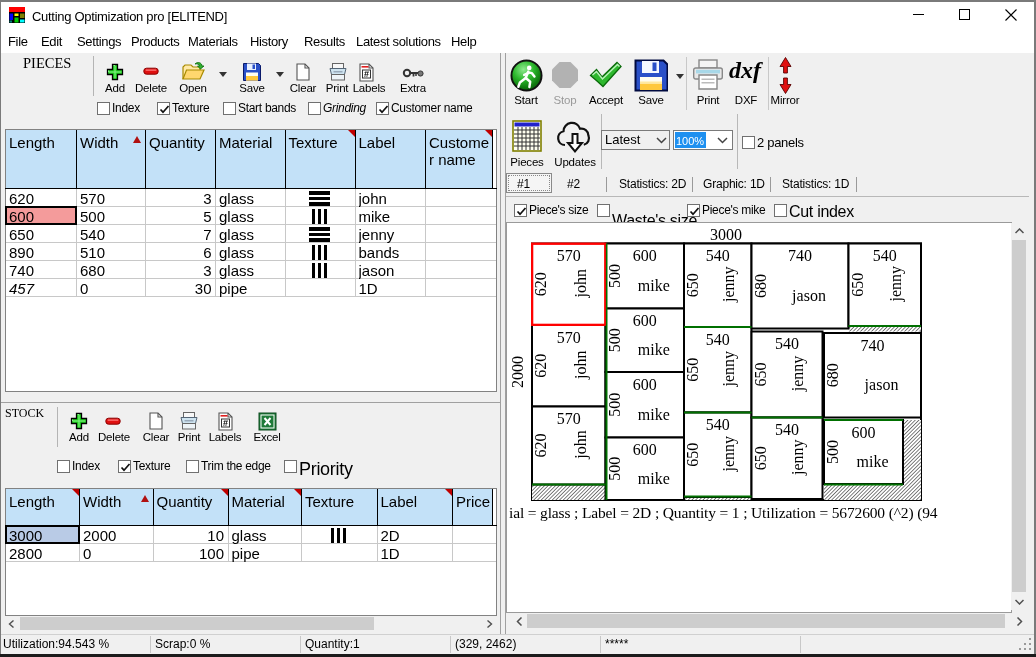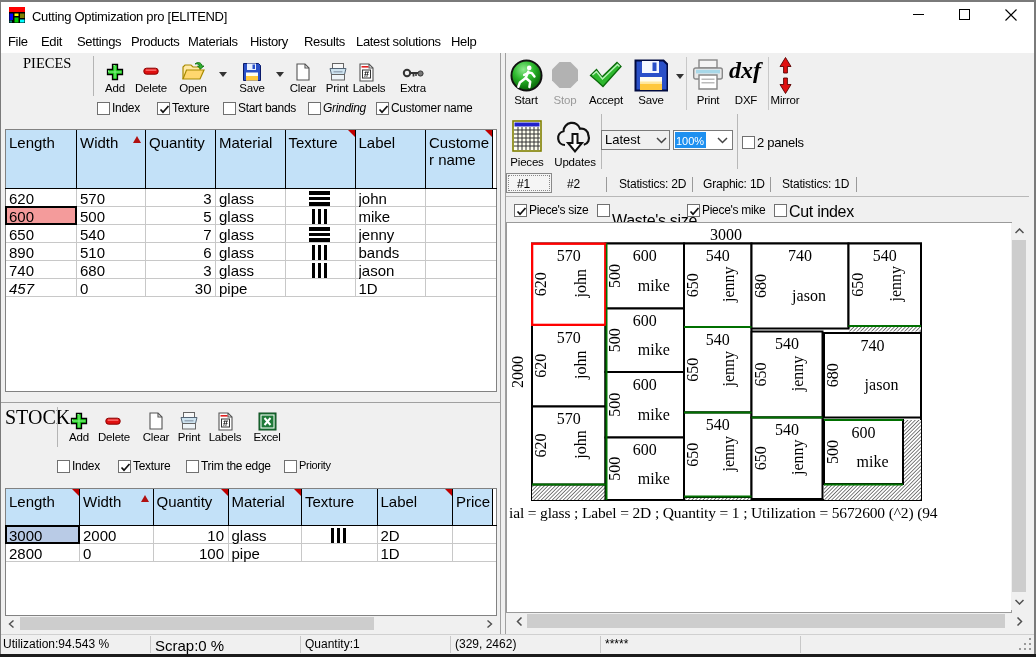--- a/index.html
+++ b/index.html
@@ -211,21 +211,21 @@
 <div class="gridline-h" style="left:6px;top:296px;width:490px;"></div>
 <div class="dcell" style="left:9px;top:279px;width:62px;font-style:italic;">457</div>
 <div class="dcell" style="left:80px;top:279px;width:62px;">0</div>
 <div class="dcell" style="left:146px;top:279px;width:65.5px;text-align:right;">30</div>
 <div class="dcell" style="left:219px;top:279px;width:62px;">pipe</div>
 <div class="dcell" style="left:358.5px;top:279px;width:62px;">1D</div>
 <div class="abs" style="left:5px;top:206px;width:72px;height:19px;background:#f49b9b;border:2px solid #000;"></div>
 <div class="dcell" style="left:9px;top:207px;width:62px;">600</div>
 <div class="abs" style="left:1px;top:402px;width:499px;height:1px;background:#a0a0a0;"></div>
 <div class="abs gray" style="left:1px;top:403px;width:499px;height:84px;"></div>
-<div class="abs serif" style="left:5px;top:406px;font-size:20px;">STOCK</div>
+<div class="abs serif" style="left:5px;top:406px;font-size:12px;">STOCK</div>
 <div class="abs" style="left:57px;top:407px;width:1px;height:40px;background:#b4b4b4;"></div>
 <svg class="abs" style="left:69px;top:411px;" width="20" height="20" viewBox="0 0 20 20">
 <path d="M7.5 2.5 h5 v5 h5 v5 h-5 v5 h-5 v-5 h-5 v-5 h5 z" fill="#1fd41f" stroke="#000" stroke-width="1.3"></path>
 <path d="M8.5 3.5 h1.5 v13 M3.5 8.5 v1.5 h13" stroke="#8cf08c" stroke-width="1" fill="none"></path>
   </svg>
 <svg class="abs" style="left:105px;top:417px;" width="16" height="9" viewBox="0 0 16 9">
 <rect x="0.8" y="1.2" width="14.4" height="6" rx="2.8" fill="#e01010" stroke="#8a0000" stroke-width="1"></rect>
 <rect x="2.5" y="2.4" width="11" height="1.4" rx="0.7" fill="#ff7a7a"></rect>
   </svg>
 <svg class="abs" style="left:147px;top:412px;" width="18" height="18" viewBox="0 0 18 18">
@@ -261,21 +261,21 @@
 <div class="cblabel" style="left:72px;top:459px;font-size:12px;">Index</div>
 <div class="cb" style="left:118px;top:460px;">
     <svg width="15" height="15" viewBox="0 0 15 15">
       <path d="M3.5 7.5 L6 10.2 L11.5 4" stroke="#111" fill="none" stroke-width="1.7"></path>
     </svg>
   </div>
 <div class="cblabel" style="left:133px;top:459px;font-size:12px;">Texture</div>
 <div class="cb" style="left:186px;top:460px;"></div>
 <div class="cblabel" style="left:201px;top:459px;font-size:12px;">Trim the edge</div>
 <div class="cb" style="left:284px;top:460px;"></div>
-<div class="cblabel" style="left:299px;top:459px;font-size:11px;">Priority</div>
+<div class="cblabel" style="left:299px;top:459px;font-size:18px;">Priority</div>
 <div class="abs" style="left:5px;top:488px;width:492px;height:128px;background:#fff;border:1px solid #828282;"></div>
 <div class="hdrcell" style="left:6px;top:489px;width:74px;height:36px;">Length</div>
 <div class="redcorner" style="left:72px;top:489px;"></div>
 <div class="hdrcell" style="left:80px;top:489px;width:73.5px;height:36px;">Width</div>
 <div class="abs" style="left:140.5px;top:495px;width:0;height:0;border-left:4px solid transparent;border-right:4px solid transparent;border-bottom:7px solid #b01010;"></div>
 <div class="hdrcell" style="left:153.5px;top:489px;width:75.0px;height:36px;">Quantity</div>
 <div class="redcorner" style="left:220.5px;top:489px;"></div>
 <div class="hdrcell" style="left:228.5px;top:489px;width:73.5px;height:36px;">Material</div>
 <div class="redcorner" style="left:294.0px;top:489px;"></div>
 <div class="hdrcell" style="left:302px;top:489px;width:75.5px;height:36px;">Texture</div>
@@ -544,21 +544,21 @@
 <div class="abs sbar" style="left:512px;top:613px;width:515px;height:16px;"></div>
 <div class="abs sthumb" style="left:527px;top:614px;width:478px;height:14px;"></div>
 <svg class="abs" style="left:516px;top:617px;" width="8" height="9" viewBox="0 0 8 9">
     <path d="M5.5 0.5 L1.5 4.5 L5.5 8.5" fill="none" stroke="#505050" stroke-width="1.5"></path>
   </svg>
 <svg class="abs" style="left:1015px;top:617px;" width="8" height="9" viewBox="0 0 8 9">
     <path d="M2.5 0.5 L6.5 4.5 L2.5 8.5" fill="none" stroke="#505050" stroke-width="1.5"></path>
   </svg>
 <div class="abs" style="left:0px;top:634px;width:1036px;height:20px;background:#f0f0f0;border-top:1px solid #d0d0d0;"></div>
 <div class="abs" style="left:3px;top:637px;font-size:12px;">Utilization:94.543 %</div>
-<div class="abs" style="left:155px;top:637px;font-size:15px;">Scrap:0 %</div>
+<div class="abs" style="left:155px;top:637px;font-size:12px;">Scrap:0 %</div>
 <div class="abs" style="left:305px;top:637px;font-size:12px;">Quantity:1</div>
 <div class="abs" style="left:455px;top:637px;font-size:12px;">(329, 2462)</div>
 <div class="abs" style="left:605px;top:637px;font-size:12px;">*****</div>
 <div class="abs" style="left:150px;top:636px;width:1px;height:17px;background:#c8c8c8;"></div>
 <div class="abs" style="left:300px;top:636px;width:1px;height:17px;background:#c8c8c8;"></div>
 <div class="abs" style="left:450px;top:636px;width:1px;height:17px;background:#c8c8c8;"></div>
 <div class="abs" style="left:600px;top:636px;width:1px;height:17px;background:#c8c8c8;"></div>
 <div class="abs" style="left:800px;top:636px;width:1px;height:17px;background:#c8c8c8;"></div>
 <div class="abs" style="left:1029px;top:648px;width:2px;height:2px;background:#9a9a9a;"></div>
 <div class="abs" style="left:1029px;top:643px;width:2px;height:2px;background:#9a9a9a;"></div>

